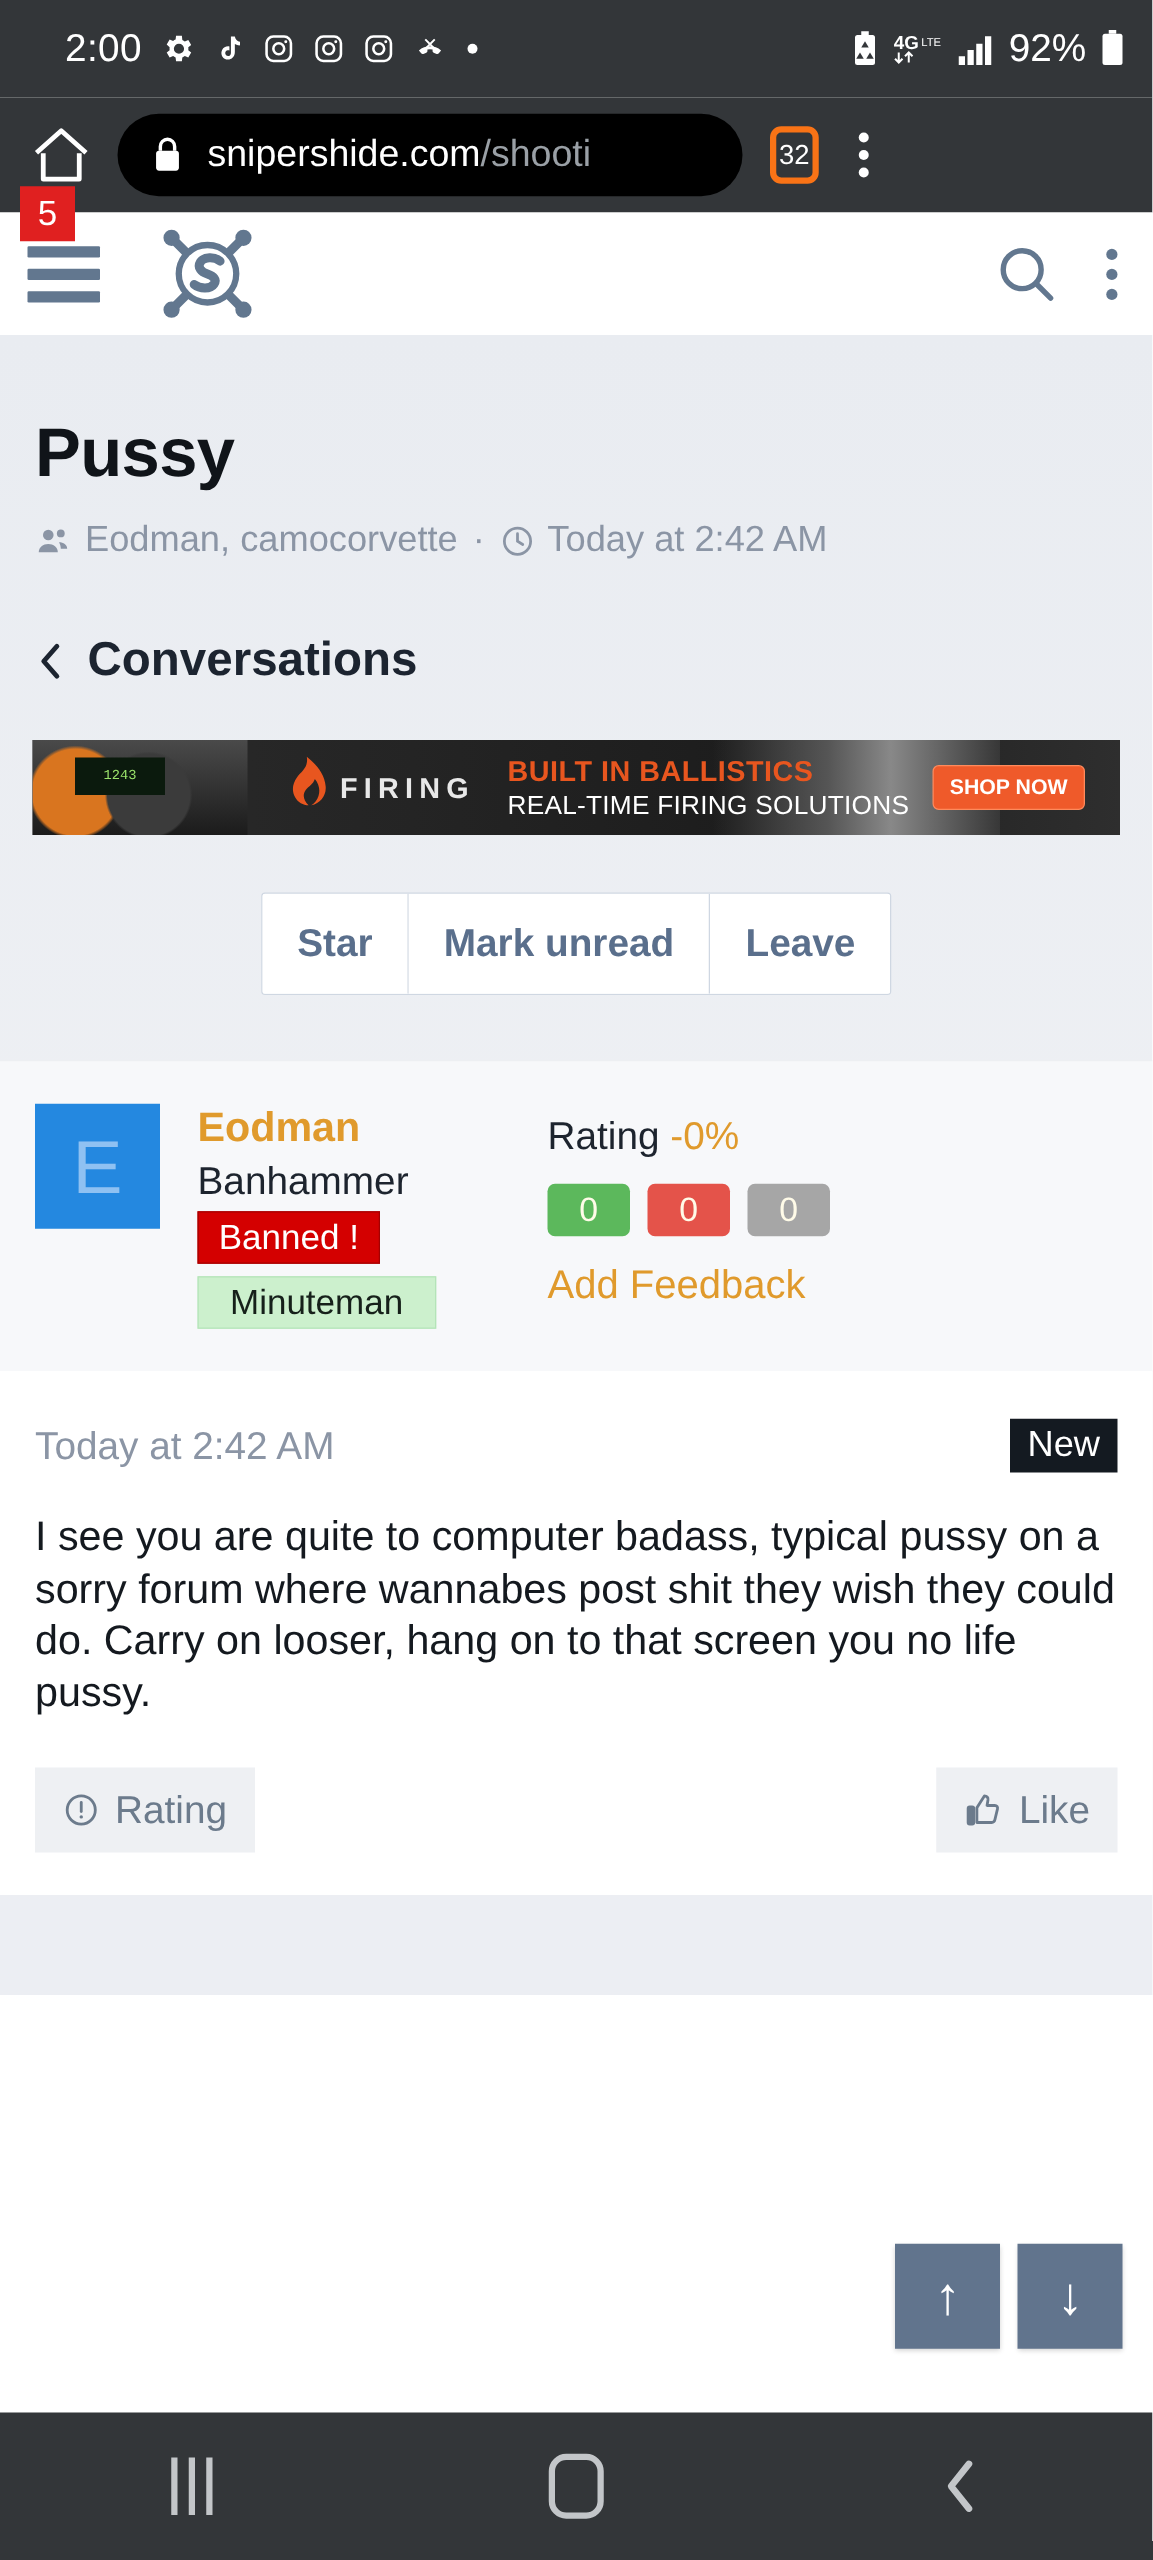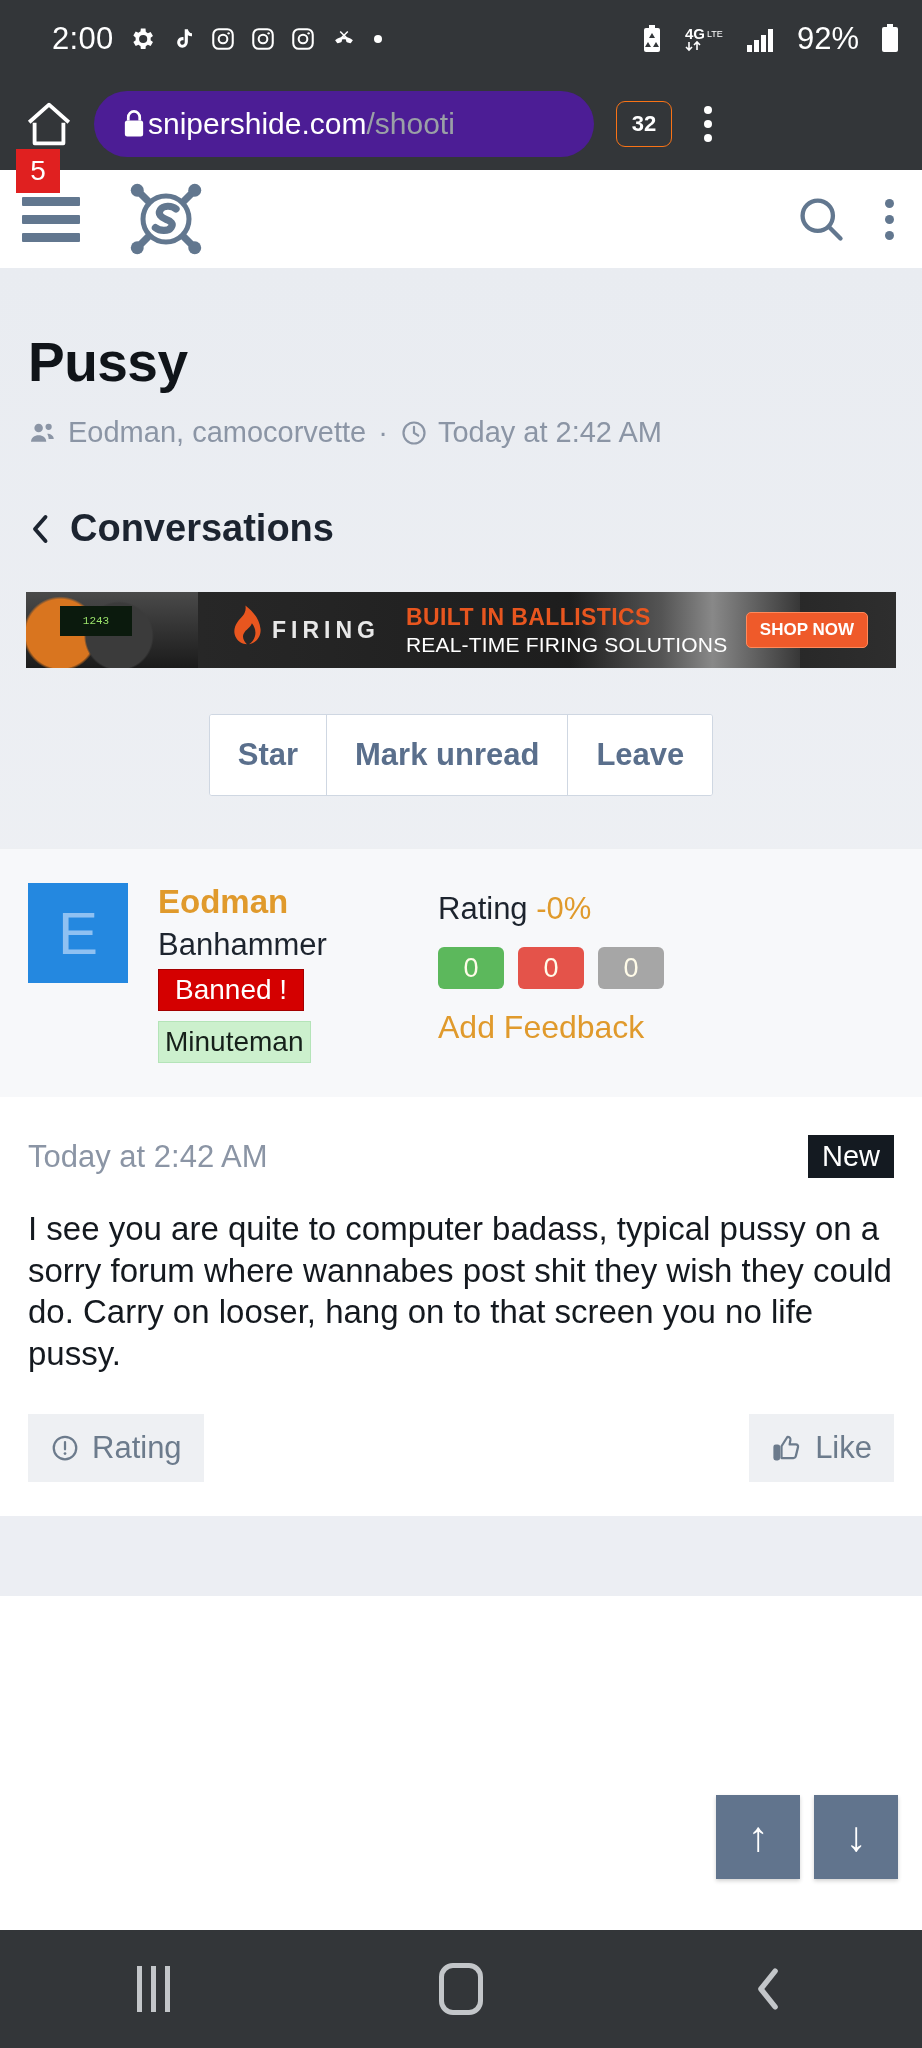--- a/index.html
+++ b/index.html
@@ -12,43 +12,43 @@
   #screen { position: relative; width: 922px; height: 2048px; }
 
   
   .statusbar {
     height: 78px; background: #333639; color: #ffffff;
     display: flex; align-items: center; justify-content: space-between;
     padding: 0 22px 0 52px;
   }
   .sb-left { display: flex; align-items: center; gap: 14px; }
   .sb-clock { font-size: 31px; font-weight: 400; letter-spacing: .3px; }
-  .sb-right { display: flex; align-items: center; gap: 21px; }
+  .sb-right { display: flex; align-items: center; gap: 11px; }
   .sb-batt-pct { font-size: 31px; font-weight: 400; }
   .ico { display: inline-flex; align-items: center; justify-content: center; }
 
   
   .browserbar {
     height: 92px; background: #333639;
     display: flex; align-items: center; padding: 0 22px 0 18px; gap: 14px;
   }
   .home-btn { width: 62px; display: flex; justify-content: center; }
   .omnibox {
-    flex: 1; height: 66px; background: #4c1d95; border-radius: 33px;
-    display: flex; align-items: center; padding: 0 26px; 
+    flex: 1; height: 66px; background: #000000; border-radius: 33px;
+    display: flex; align-items: center; padding: 0 26px; gap: 18px;
     overflow: hidden; max-width: 500px;
   }
   .omnibox .urltext {
     font-size: 30px; color: #ffffff; white-space: nowrap; overflow: hidden;
   }
   .omnibox .urltext .path { color: #9aa0a6; }
   .tabcount {
-    width: 56px; height: 46px; border: 1px solid #f97316; border-radius: 9px;
+    width: 39px; height: 46px; border: 5px solid #f97316; border-radius: 9px;
     display: flex; align-items: center; justify-content: center;
-    font-size: 22px; font-weight: 700; color: #ffffff; margin-left: 8px;
+    font-size: 22px; font-weight: 400; color: #ffffff; margin-left: 8px;
   }
   .kebab { width: 44px; display: flex; flex-direction: column; align-items: center; gap: 6px; }
   .kebab i { width: 8px; height: 8px; border-radius: 50%; background: #ffffff; display: block; }
 
   
   .siteheader {
     position: relative; height: 98px; background: #ffffff;
     display: flex; align-items: center; padding: 0 28px 0 22px;
   }
   .ham { position: relative; width: 58px; display: flex; flex-direction: column; gap: 9px; }
@@ -146,21 +146,21 @@
   }
   .authorinfo { display: flex; flex-direction: column; gap: 6px; flex: 0 0 auto; width: 250px; }
   .username { font-size: 33px; font-weight: 700; color: #e09a2c; }
   .usertitle { font-size: 31px; color: #1d242e; }
   .badge-banned {
     align-self: flex-start; background: #d40000; color: #ffffff;
     font-size: 28px; padding: 4px 16px; border: 1px solid #a40000;
   }
   .badge-minuteman {
     align-self: flex-start; background: #ccf0cd; color: #16201a;
-    font-size: 28px; padding: 4px 6px; border: 1px solid #b4e4b8; margin-top: 4px;
+    font-size: 28px; padding: 4px 25px; border: 1px solid #b4e4b8; margin-top: 4px;
   }
   .ratingcol { display: flex; flex-direction: column; gap: 20px; padding-top: 8px; }
   .ratingline { font-size: 31px; color: #1d242e; }
   .ratingline .pct { color: #e09a2c; }
   .pills { display: flex; gap: 14px; }
   .pill {
     min-width: 66px; height: 42px; border-radius: 6px; color: #fffbe8;
     font-size: 27px; display: flex; align-items: center; justify-content: center;
   }
   .pill.pos { background: #5cb85c; }

